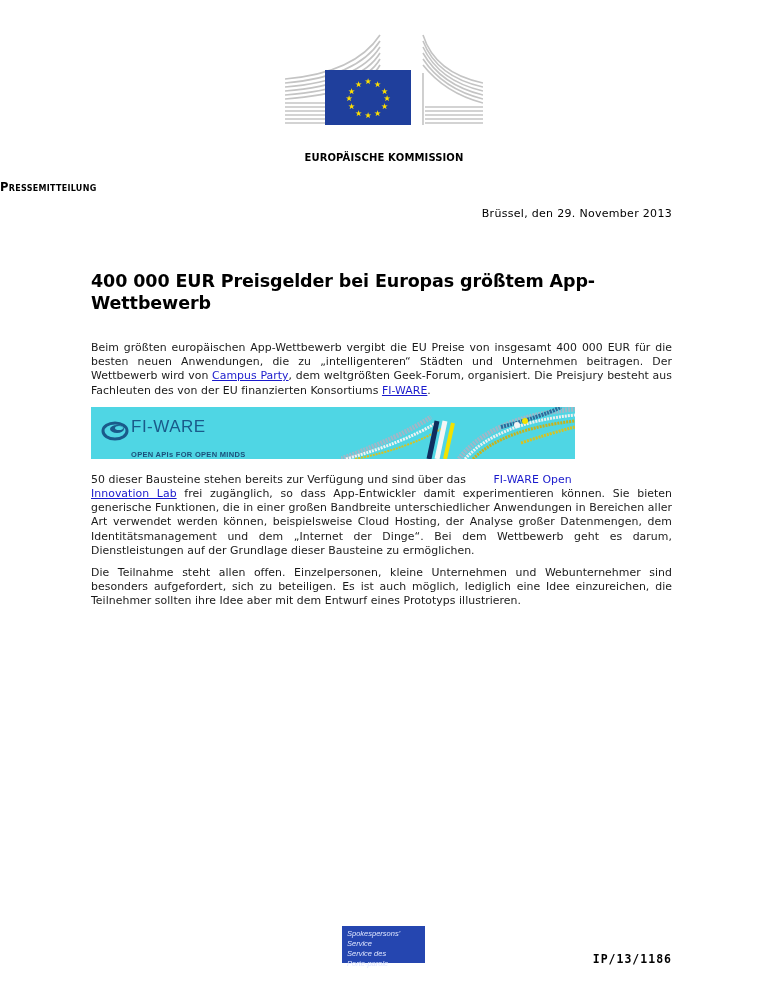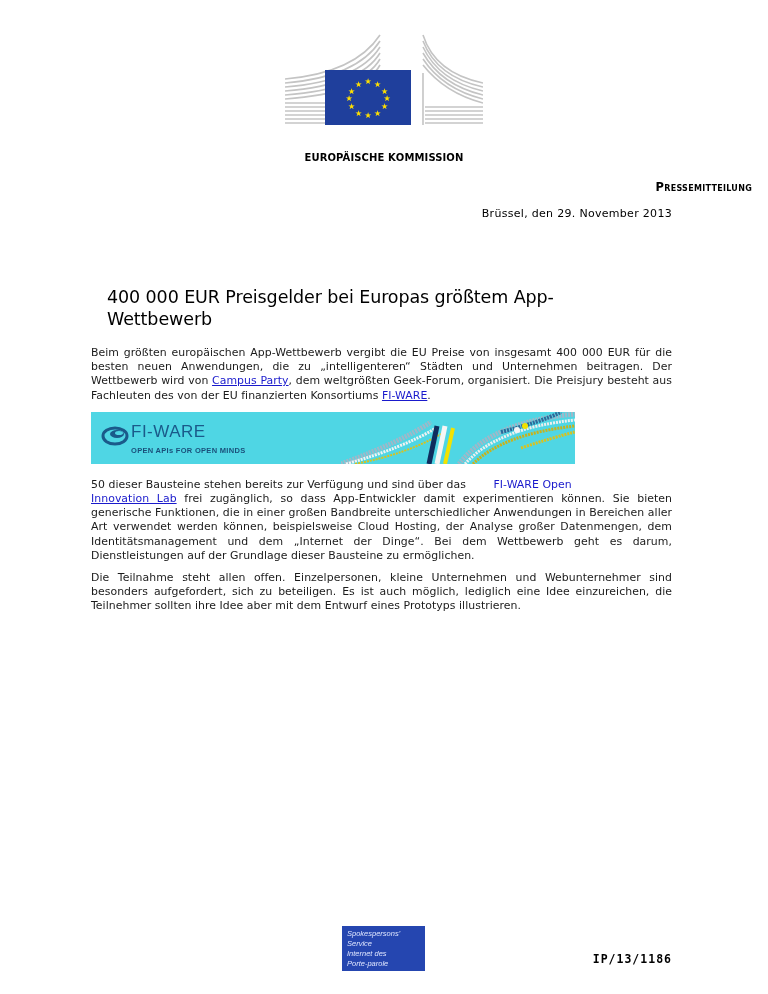--- a/index.html
+++ b/index.html
@@ -9,62 +9,62 @@
   }
   .logo { position: absolute; left: 285px; top: 33px; width: 198px; height: 92px; }
   .logo svg { display: block; }
 
   .org {
     position: absolute; left: 0; width: 768px; top: 152px; text-align: center;
     font-size: 10px; font-weight: bold; letter-spacing: 0.1px;
   }
   .org .sc { font-variant: small-caps; }
   .doctype {
-    position: absolute; left: 0; width: 752px; top: 180px; text-align: right;
+    position: absolute; left: 0; width: 752px; top: 180px; text-align: left;
     font-size: 11.5px; font-weight: bold; letter-spacing: 0.3px;
   }
   .dateline {
     position: absolute; right: 96px; top: 207px; font-size: 11px;
     letter-spacing: 0.3px;
     margin-left: 20px;
   }
 
   .content {
     position: absolute; left: 91px; width: 581px; top: 270px;
   }
   h1 {
-    margin: 16px; font-size: 17.5px; line-height: 22px; font-weight: normal;
+    margin: 0; font-size: 17.5px; line-height: 22px; font-weight: bold;
     letter-spacing: -0.1px;
   }
   h2 {
     margin: 22px 0 6px 0; font-size: 14.5px; line-height: 18px; font-weight: bold;
   }
   p {
     margin: 0 0 8px 0; font-size: 10.9px; line-height: 14.2px;
     text-align: justify; color: #1a1a1a; letter-spacing: 0.05px;
   }
-  p.first { margin-top: 16px; }
+  p.first { margin-top: 27px; }
   a { color: #1a1acc; text-decoration: underline; }
   a.plain { text-decoration: none; padding-left: 24px; }
 
   .banner {
     width: 484px; height: 52px; background: #4fd6e4; position: relative;
     margin: 9px 0 14px 0; overflow: hidden;
   }
   .banner .brand {
     position: absolute; left: 40px; top: 12px; color: #1d5f8f;
     font-family: "Liberation Sans", sans-serif;
   }
   .banner .brand-name { font-size: 17px; letter-spacing: 0.5px; line-height: 16px; color: #1a5a8a; }
-  .banner .brand-tag { font-size: 7.5px; font-weight: bold; letter-spacing: 0.3px; color: #1a4f7a; margin-top: 6px; }
+  .banner .brand-tag { font-size: 7.5px; font-weight: bold; letter-spacing: 0.3px; color: #1a4f7a; margin-top: 15px; }
   .banner .swirl { position: absolute; left: 10px; top: 14px; }
   .banner .art { position: absolute; left: 250px; top: 0; }
 
   .footer-logo {
-    position: absolute; left: 342px; top: 926px; width: 83px; height: 45px;
+    position: absolute; left: 342px; top: 926px; width: 83px; height: 37px;
     background: #2546b0; color: #dfe6ff; font-style: italic;
     font-family: "Liberation Sans", sans-serif; font-size: 7.5px; line-height: 10px;
     padding: 3px 0 0 5px; box-sizing: border-box;
   }
   .ref {
     position: absolute; right: 96px; top: 952px; font-size: 11.5px; font-weight: bold;
     letter-spacing: 1px; font-family: "DejaVu Sans Mono", monospace;
   }
 </style>
 </head>
@@ -161,17 +161,17 @@
   <p><span>50 dieser Bausteine stehen bereits zur Verfügung und sind über das </span><a class="plain">FI-WARE Open</a><br><a>Innovation Lab</a><span> frei zugänglich, so dass App-Entwickler damit experimentieren können. Sie bieten generische Funktionen, die in einer großen Bandbreite unterschiedlicher Anwendungen in Bereichen aller Art verwendet werden können, beispielsweise Cloud Hosting, der Analyse großer Datenmengen, dem Identitätsmanagement und dem „Internet der Dinge“. Bei dem Wettbewerb geht es darum, Dienstleistungen auf der Grundlage dieser Bausteine zu ermöglichen.</span></p>
 
 
 
   <p>Die Teilnahme steht allen offen. Einzelpersonen, kleine Unternehmen und Webunternehmer sind besonders aufgefordert, sich zu beteiligen. Es ist auch möglich, lediglich eine Idee einzureichen, die Teilnehmer sollten ihre Idee aber mit dem Entwurf eines Prototyps illustrieren.</p>
 </div>
 
 <div class="footer-logo">
   <div>Spokespersons'</div>
   <div>Service</div>
-  <div>Internet des</div>
+  <div>Service des</div>
   <div>Porte-parole</div>
 </div>
 
 <div class="ref">IP/13/1186</div>
 
 </body></html>

